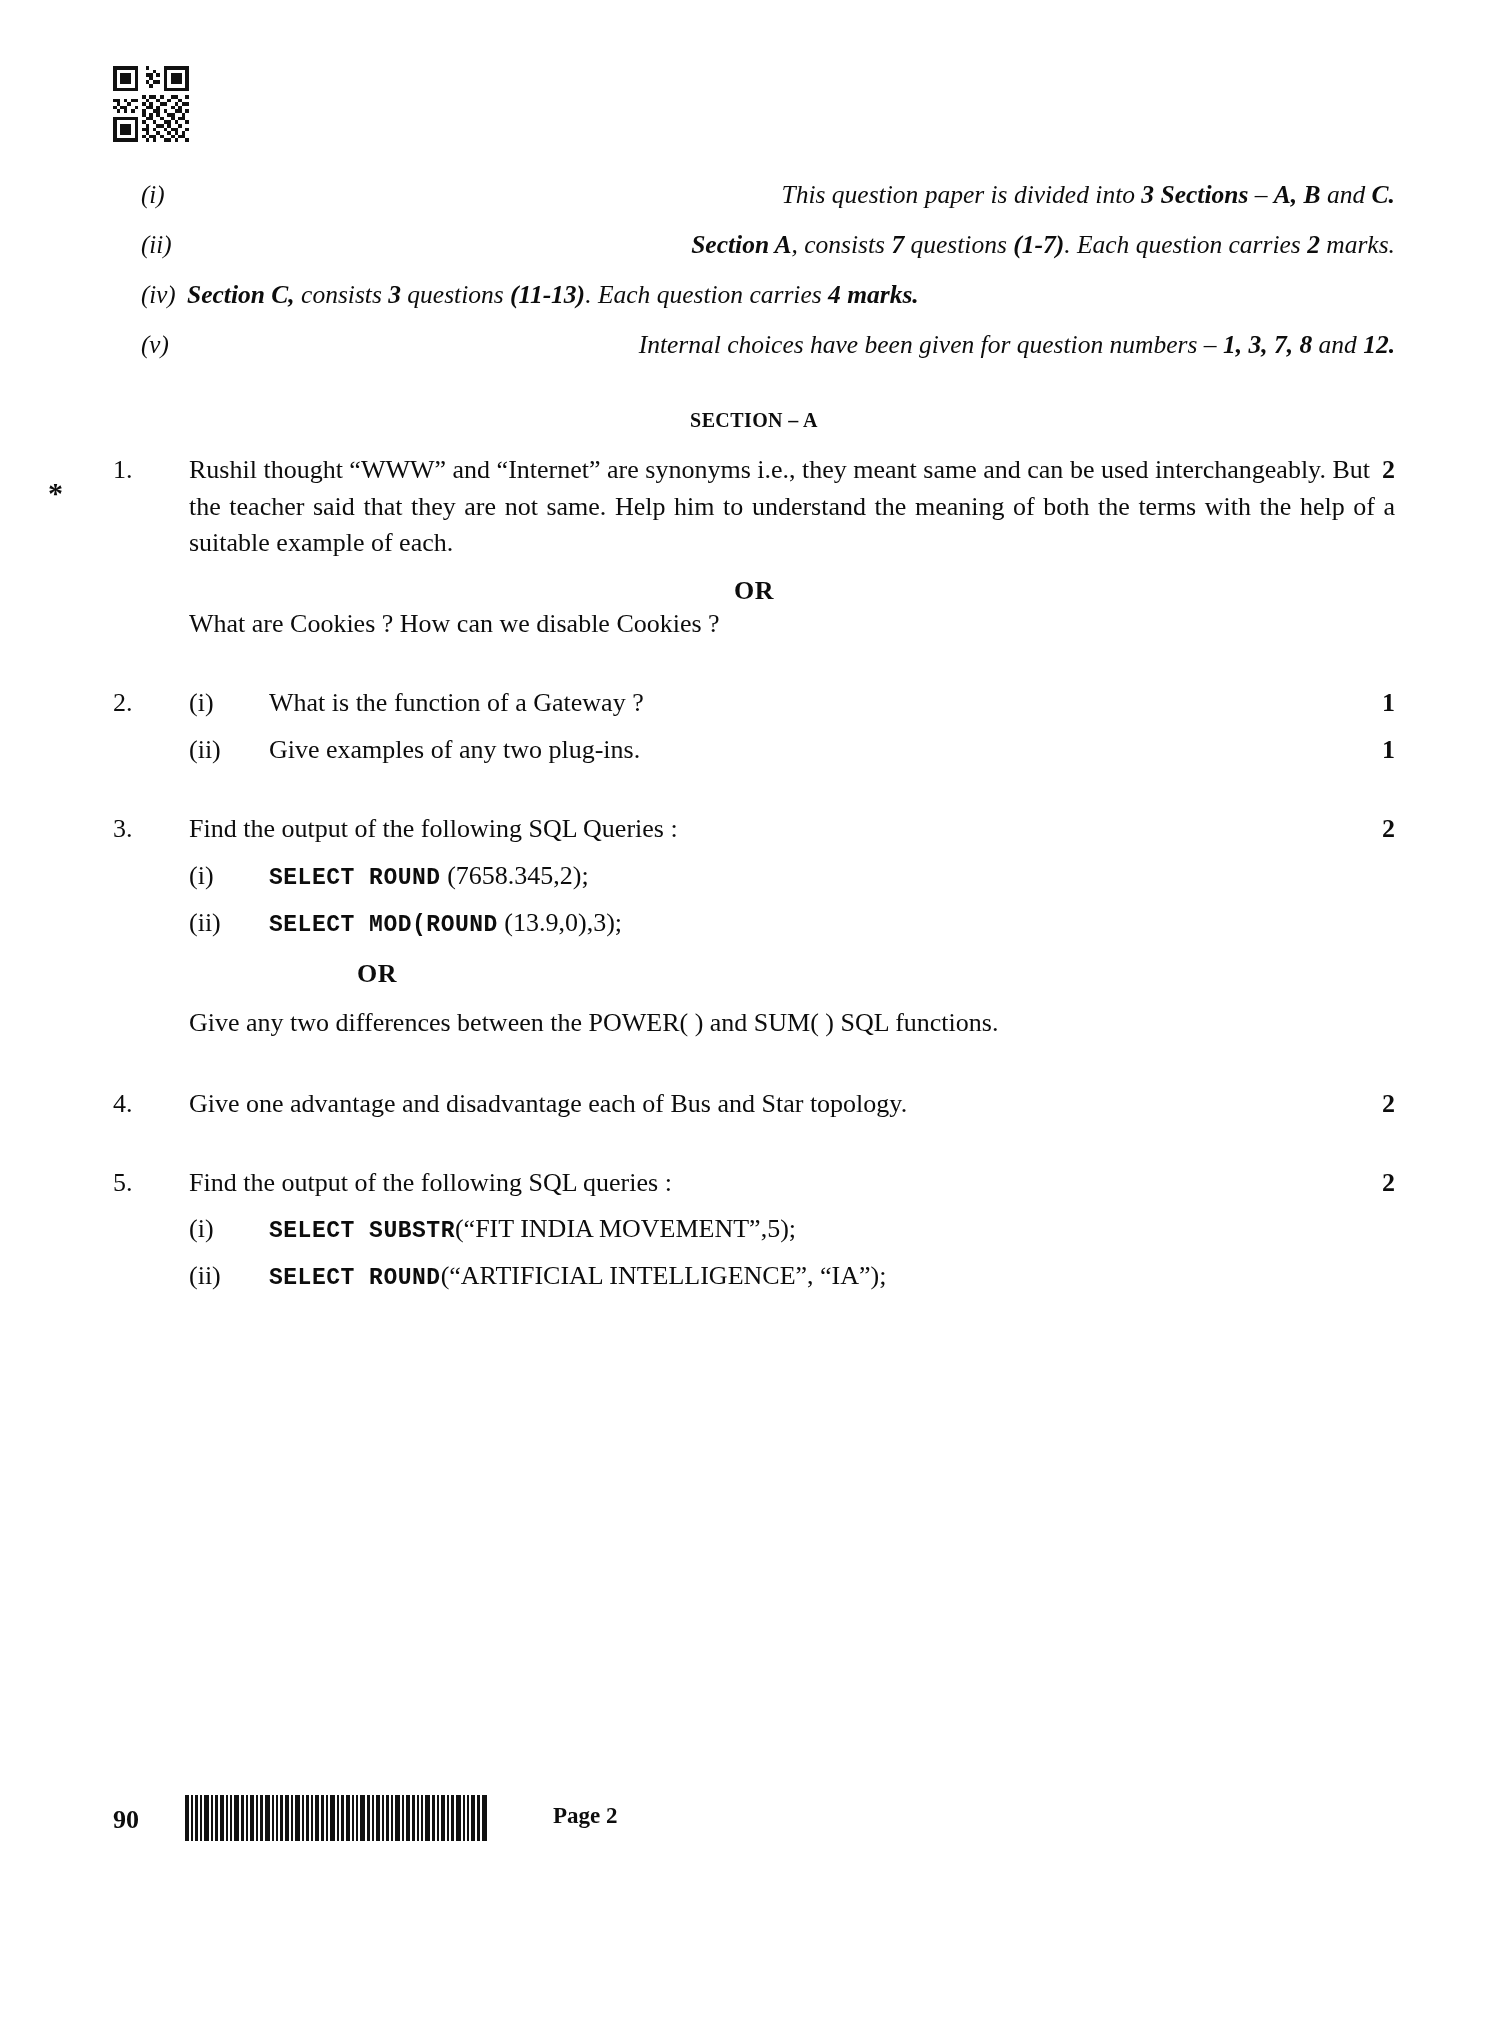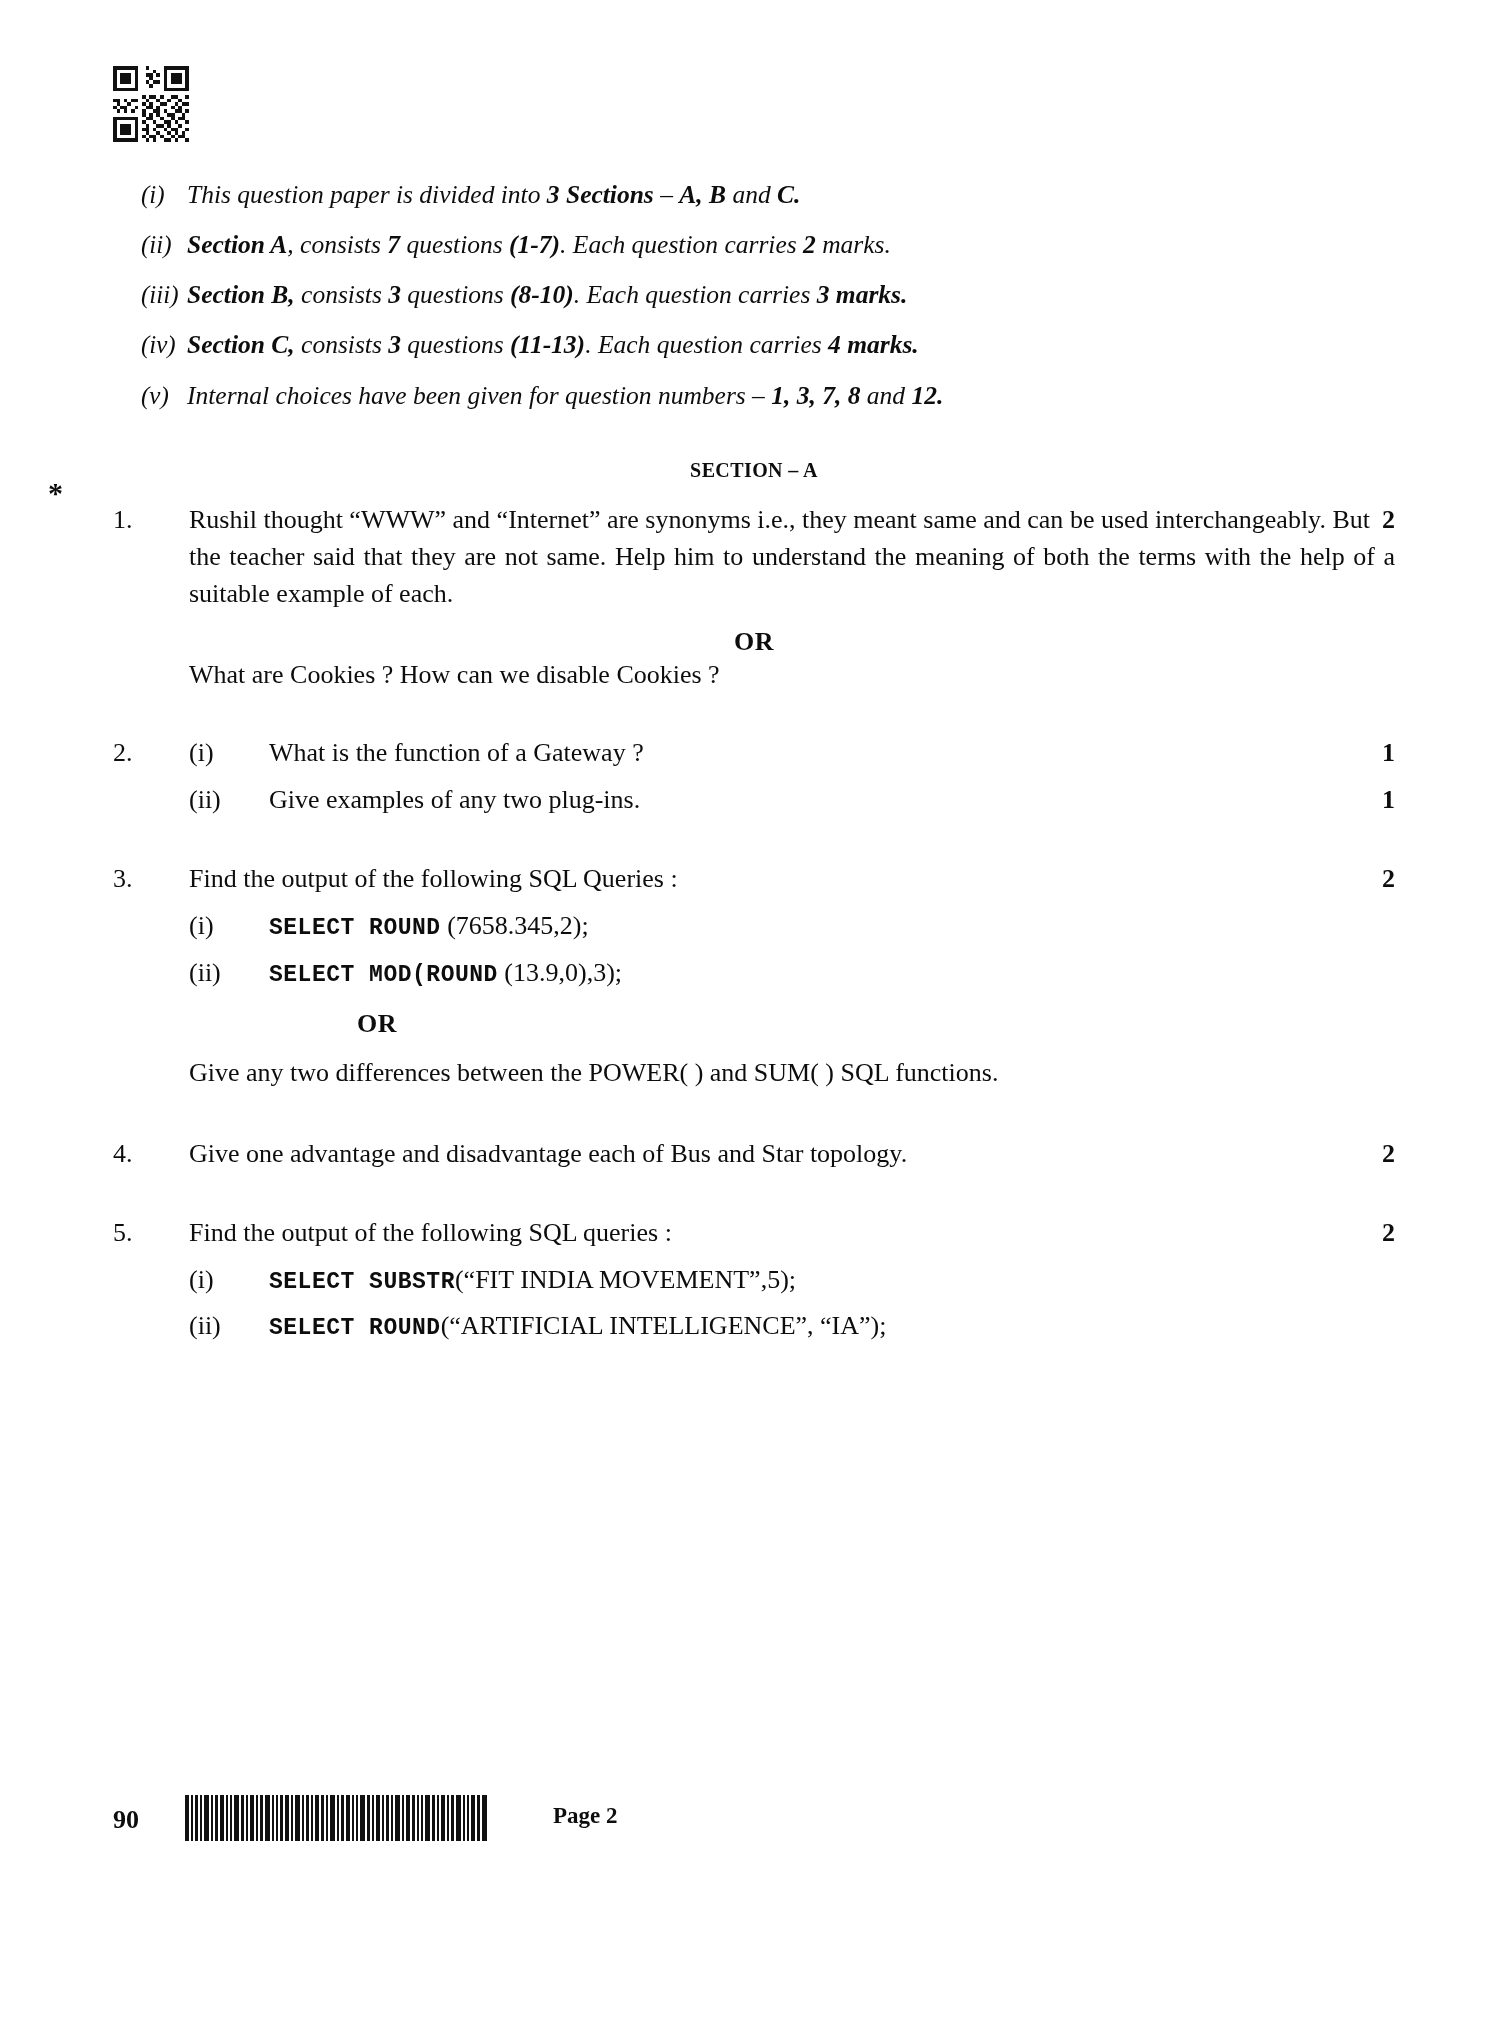--- a/index.html
+++ b/index.html
@@ -78,21 +78,21 @@
     font-style: italic;
     font-size: 25px;
     padding-left: 28px;
     box-sizing: border-box;
   }
   .ins-text {
     flex: 1 1 auto;
     text-align: justify;
     text-justify: inter-word;
   }
-  .ins-text.nojust { text-align: left; }
+  .ins-text.nojust { text-align: right; }
 
   
   .section-title {
     text-align: center;
     font-weight: 700;
     font-size: 20px;
     margin: 46px 0 0 0;
     letter-spacing: .4px;
   }
   .section-sub {
@@ -322,24 +322,20 @@
       <div class="ins-row">
         <div class="ins-num">(i)</div>
         <div class="ins-text nojust"><span>This question paper is divided into </span><span style="font-weight: 700;">3 Sections</span><span> – </span><span style="font-weight: 700;">A, B</span><span> and </span><span style="font-weight: 700;">C.</span></div>
       </div>
 
       <div class="ins-row">
         <div class="ins-num">(ii)</div>
         <div class="ins-text nojust"><span style="font-weight: 700;">Section A</span><span>, consists </span><span style="font-weight: 700;">7</span><span> questions </span><span style="font-weight: 700;">(1-7)</span><span>. Each question carries </span><span style="font-weight: 700;">2</span><span> marks.</span></div>
       </div>
 
-      <div class="ins-row">
-        <div class="ins-num">(iii)</div>
-        <div class="ins-text"><span style="font-weight: 700;">Section</span><span> </span><span style="font-weight: 700;">B,</span><span> consists </span><span style="font-weight: 700;">3</span><span> questions </span><span style="font-weight: 700;">(8-10)</span><span>. Each question carries </span><span style="font-weight: 700;">3 marks.</span></div>
-      </div>
 
       <div class="ins-row">
         <div class="ins-num">(iv)</div>
         <div class="ins-text"><span style="font-weight: 700;">Section</span><span> </span><span style="font-weight: 700;">C,</span><span> consists </span><span style="font-weight: 700;">3</span><span> questions </span><span style="font-weight: 700; margin-top: 16px;">(11-13)</span><span>. Each question carries </span><span style="font-weight: 700;">4 marks.</span></div>
       </div>
 
       <div class="ins-row">
         <div class="ins-num">(v)</div>
         <div class="ins-text nojust"><span>Internal choices have been given for question numbers – </span><span style="font-weight: 700;">1, 3, 7, 8</span><span> and </span><span style="font-weight: 700;">12.</span></div>
       </div>

